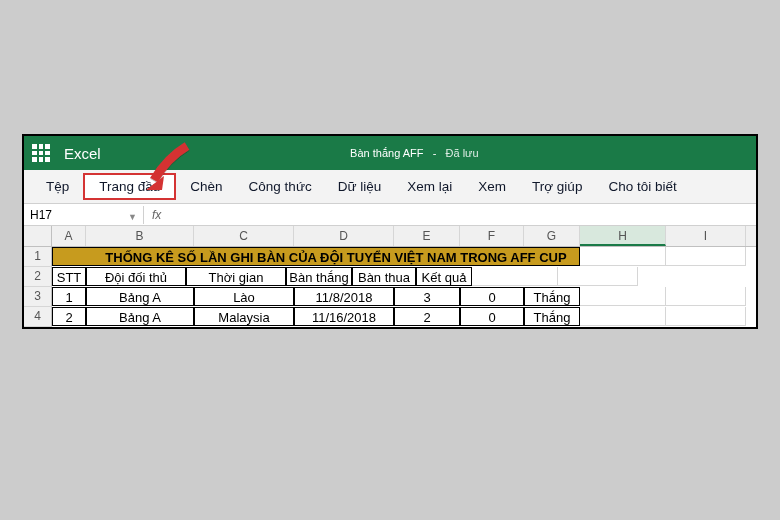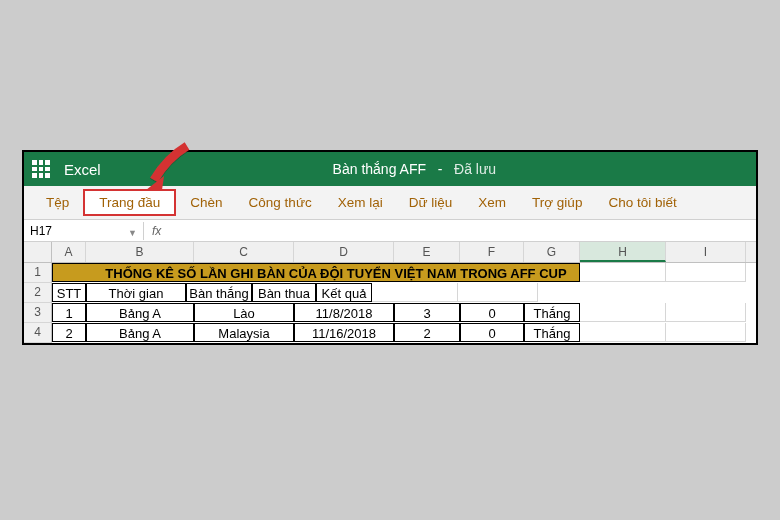--- a/index.html
+++ b/index.html
@@ -1,25 +1,25 @@
 <!DOCTYPE html>
 <html><head>
   <meta charset="utf-8">
   <style>
     * { margin: 0; padding: 0; box-sizing: border-box; }
     body { background: #cccccc; font-family: 'Segoe UI', Arial, sans-serif; font-size: 13px; width: 780px; height: 520px; position: relative; }
-    .window { position: absolute; left: 22px; top: 150px; right: 22px; background: #fff; border: 2px solid #000; overflow: hidden; }
+    .window { position: absolute; left: 22px; top: 134px; right: 22px; background: #fff; border: 2px solid #000; overflow: hidden; }
     .titlebar { background: #1a7a47; color: #fff; display: flex; align-items: center; height: 34px; padding: 0 8px; }
     .apps-icon { width: 18px; height: 18px; display: grid; grid-template-columns: repeat(3,1fr); grid-template-rows: repeat(3,1fr); gap: 2px; margin-right: 14px; }
     .apps-icon span { background: #fff; }
     .app-name { font-size: 15px; margin-right: 40px; }
-    .title-center { flex: 1; text-align: center; font-size: 14px; }
+    .title-center { flex: 1; text-align: center; font-size: 11px; }
     .save-status { opacity: 0.85; }
     .ribbon { background: #f3f3f3; border-bottom: 1px solid #d0d0d0; display: flex; align-items: center; height: 34px; padding-left: 10px; gap: 2px; }
-    .tab { padding: 6px 12px; font-size: 13.5px; color: #a16207; cursor: pointer; }
+    .tab { padding: 6px 12px; font-size: 13.5px; color: #0f172a; cursor: pointer; }
     .tab.highlighted { border: 2px solid #d43333; background: #fff; padding: 4px 14px; }
     .formula-bar { display: flex; align-items: center; height: 22px; border-bottom: 1px solid #d0d0d0; background: #fff; }
     .name-box { width: 120px; padding: 2px 6px; font-size: 12px; border-right: 1px solid #d0d0d0; display: flex; align-items: flex-end; }
     .name-box .dd { margin-left: auto; color: #888; font-size: 9px; }
     .fx { padding: 0 8px; font-style: italic; color: #666; font-size: 12px; border-right: 1px solid transparent; text-align: center; }
     .formula-input { flex: 1; height: 100%; }
     .grid-wrap { overflow: hidden; }
     .col-headers { display: flex; background: #f0f0f0; border-bottom: 1px solid #c0c0c0; font-size: 12px; color: #555; }
     .corner { width: 28px; border-right: 1px solid #c0c0c0; height: 20px; }
     .col-h { text-align: center; border-right: 1px solid #d6d6d6; height: 20px; line-height: 20px; }
@@ -56,22 +56,22 @@
       <span class="save-status">Đã lưu</span>
     </div>
     <div style="width:60px"></div>
   </div>
 
   <div class="ribbon">
     <div class="tab">Tệp</div>
     <div class="tab highlighted">Trang đầu</div>
     <div class="tab">Chèn</div>
     <div class="tab">Công thức</div>
+    <div class="tab">Dữ liệu</div>
     <div class="tab">Xem lại</div>
-    <div class="tab">Dữ liệu</div>
     <div class="tab">Xem</div>
     <div class="tab">Trợ giúp</div>
     <div class="tab">Cho tôi biết</div>
   </div>
 
   <div class="formula-bar">
     <div class="name-box">
       <span>H17</span>
       <span class="dd">▼</span>
     </div>
@@ -96,20 +96,21 @@
     <div class="row">
       <div class="row-h">1</div>
       <div class="cell title-merge" style="width:528px">THỐNG KÊ SỐ LẦN GHI BÀN CỦA ĐỘI TUYỂN VIỆT NAM TRONG AFF CUP</div>
       <div class="cell cW-H"></div>
       <div class="cell cW-I"></div>
     </div>
 
     <div class="row">
       <div class="row-h">2</div>
       <div class="cell hdr-cell cW-A">STT</div>
+      <div class="cell hdr-cell cW-C">Đội đối thủ</div>
       <div class="cell hdr-cell cW-D">Thời gian</div>
       <div class="cell hdr-cell cW-E">Bàn thắng</div>
       <div class="cell hdr-cell cW-F">Bàn thua</div>
       <div class="cell hdr-cell cW-G">Kết quả</div>
       <div class="cell cW-H"></div>
       <div class="cell cW-I"></div>
     </div>
 
     <div class="row">
       <div class="row-h">3</div>

